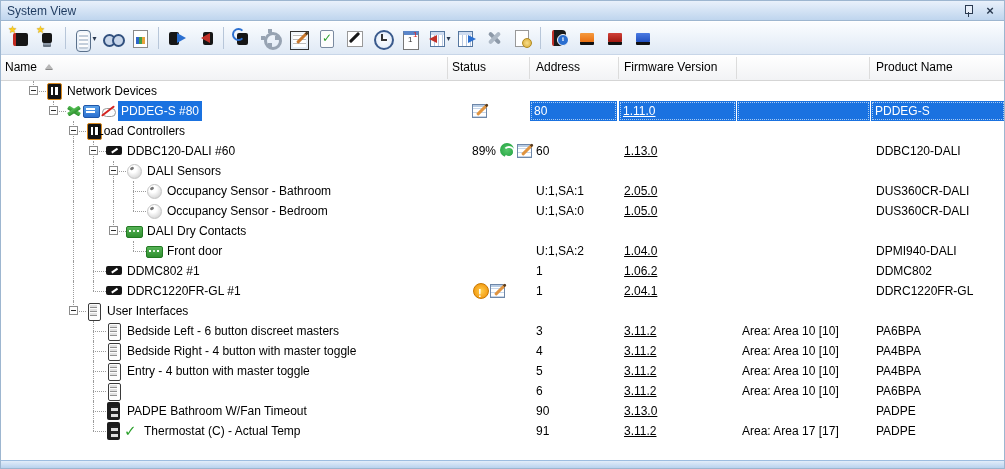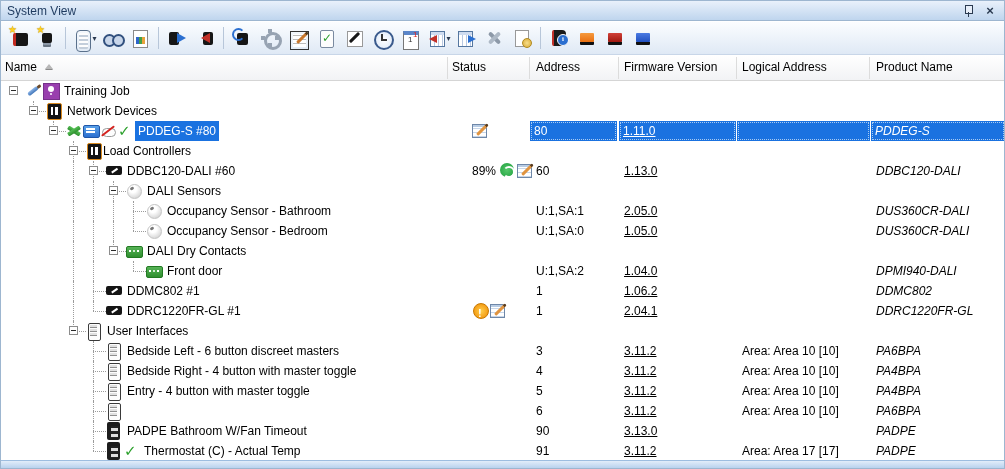--- a/index.html
+++ b/index.html
@@ -95,21 +95,21 @@
   .exp { position:absolute; top:5px; width:9px; height:9px; background:#fff; border:1px solid #8c8c8c; }
   .exp::before { content:''; position:absolute; left:1px; top:3px; width:5px; height:1px; background:#2a2a2a; }
   .lbl { position:absolute; top:0; height:20px; line-height:20px; padding:0 3px; color:#000; }
   .lbl.sel-hl { background:#1a72e0; color:#fff; }
 
   .cell { position:absolute; top:0; height:20px; line-height:20px; padding-left:4px; white-space:nowrap; overflow:hidden; color:#000; }
   .c-status   { left:467px; width:86px; }
   .c-address  { left:531px; width:84px; }
   .c-firmware { left:619px; width:114px;text-decoration:underline; }
   .c-logical  { left:737px; width:129px; }
-  .c-product  { left:871px; width:132px;font-style:italic; }
+  .c-product  { left:871px; width:132px; }
   .hl { background:#1a72e0; color:#fff; outline:1px dotted #a8cbf2; outline-offset:-2px; }
   .sel .c-address  { left:529px; width:87px; }
   .sel .c-firmware { left:618px; width:117px; }
   .sel .c-logical  { left:736px; width:133px; }
   .sel .c-product  { left:870px; width:134px; }
 
   
   .ic { position:absolute; top:0; width:16px; height:20px; }
   .ic::before, .ic::after { content:''; position:absolute; }
   .ic-job-brush::before { left:1px; top:8px; width:12px; height:4px; background:linear-gradient(#8fb7e8,#3f74b8); border-radius:2px; transform:rotate(-38deg); }
@@ -243,75 +243,63 @@
       </span>
     </div>
 
   <div class="ghead">
     <div class="hcell" style="left:4px">
       <span>Name</span><span class="sortup"></span>
     </div>
     <div class="hcell" style="left:451px"><span>Status</span></div>
     <div class="hcell" style="left:535px"><span>Address</span></div>
     <div class="hcell" style="left:623px"><span>Firmware Version</span></div>
-    <div class="hcell" style="left:741px"><span>Logical Address</span></div>
     <div class="hcell" style="left:875px"><span>Product Name</span></div>
     <span class="hsep" style="left:446px"></span>
     <span class="hsep" style="left:528px"></span>
     <span class="hsep" style="left:617px"></span>
     <span class="hsep" style="left:735px"></span>
     <span class="hsep" style="left:868px"></span>
   </div>
 
   <div class="tree" id="tree-body">
-      <div class="trow">
-        <span class="exp" style="left: 8px;"></span>
-        <span class="ic ic-job-brush" style="left: 25px;"></span>
-        <span class="ic ic-job-bulb" style="left: 42px;"></span>
-        <span class="lbl" style="left: 60px;">Training Job</span>
-        <span class="cell c-status"></span>
-        <span class="cell c-address"></span>
-        <span class="cell c-firmware"></span>
-        <span class="cell c-logical"></span>
-        <span class="cell c-product"></span>
-      </div>
       <div class="trow">
         <span class="vg" style="left: 32px; top: 0px; height: 10px;"></span>
         <span class="hg" style="left: 32px; top: 10px; width: 13px;"></span>
         <span class="exp" style="left: 28px;"></span>
         <span class="ic ic-network-devices" style="left: 45px;"></span>
         <span class="lbl" style="left: 63px;">Network Devices</span>
         <span class="cell c-status"></span>
         <span class="cell c-address"></span>
         <span class="cell c-firmware"></span>
         <span class="cell c-logical"></span>
         <span class="cell c-product"></span>
       </div>
       <div class="trow sel">
         <span class="vg" style="left: 52px; top: 0px; height: 10px;"></span>
         <span class="hg" style="left: 52px; top: 10px; width: 13px;"></span>
         <span class="exp" style="left: 48px;"></span>
         <span class="ic ic-connection" style="left: 65px;"></span>
         <span class="ic ic-ethernet" style="left: 82px;"></span>
         <span class="ic ic-cloud-offline" style="left: 99px;"></span>
         <span class="ic ic-check" style="left: 116px;"></span>
-        <span class="lbl sel-hl" style="left: 134px; text-align: right;">PDDEG-S #80</span>
+        <span class="lbl sel-hl" style="left: 117px; text-align: right;">PDDEG-S #80</span>
         <span class="cell c-status"><span class="sic sic-edit-note"></span></span>
         <span class="cell c-address hl">80</span>
         <span class="cell c-firmware hl">1.11.0</span>
         <span class="cell c-logical hl"></span>
         <span class="cell c-product hl">PDDEG-S</span>
       </div>
       <div class="trow">
         <span class="vg" style="left: 72px; top: 0px; height: 10px;"></span>
         <span class="vg" style="left: 72px; top: 10px; height: 10px;"></span>
         <span class="hg" style="left: 72px; top: 10px; width: 13px;"></span>
         <span class="exp" style="left: 68px;"></span>
         <span class="ic ic-network-devices" style="left: 85px;"></span>
-        <span class="lbl" style="left: 99px; text-align: right;">Load Controllers</span>
+        <span class="lbl" style="left: 93px; text-align: right;">Load Controllers</span>
         <span class="cell c-status"></span>
         <span class="cell c-address"></span>
         <span class="cell c-firmware"></span>
         <span class="cell c-logical"></span>
         <span class="cell c-product"></span>
       </div>
       <div class="trow">
         <span class="vg" style="left: 72px; top: 0px; height: 20px;"></span>
         <span class="vg" style="left: 92px; top: 0px; height: 10px;"></span>
         <span class="vg" style="left: 92px; top: 10px; height: 10px;"></span>

